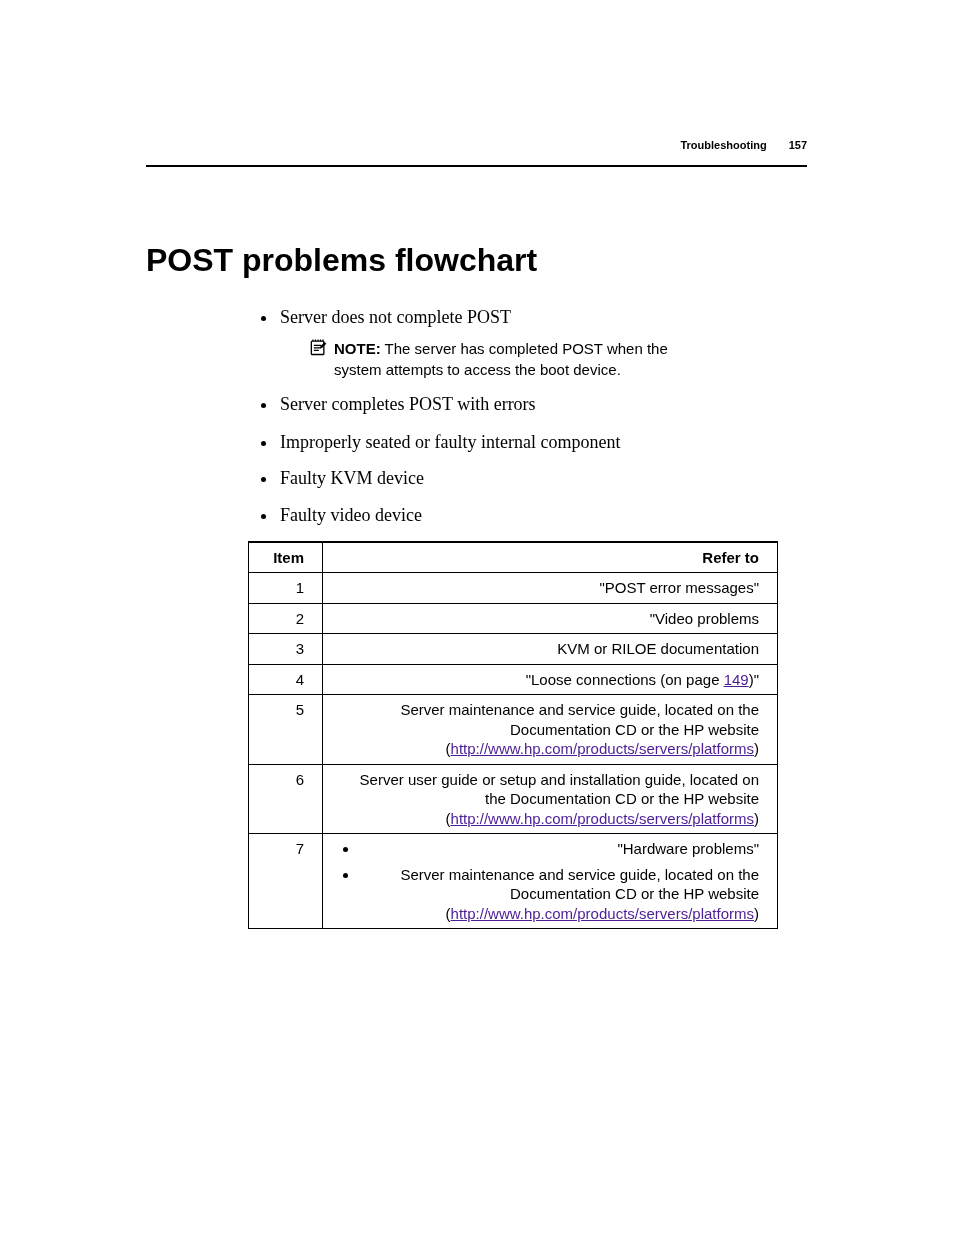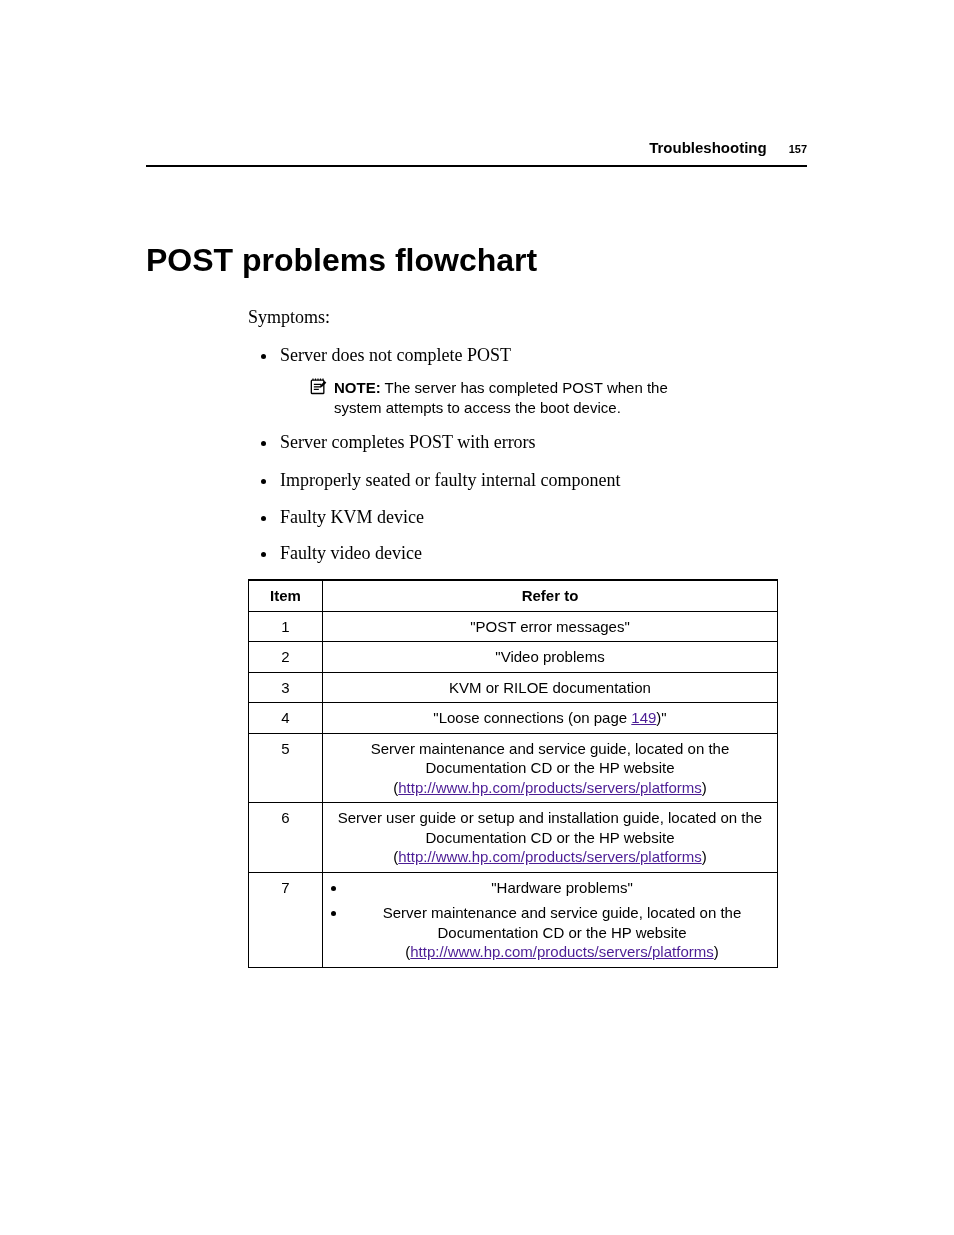--- a/index.html
+++ b/index.html
@@ -24,21 +24,21 @@
   .header-row {
     position: absolute;
     top: -28px;
     right: 0;
     display: flex;
     align-items: baseline;
     gap: 22px;
     font-weight: bold;
   }
   .header-section {
-    font-size: 15px;
+    font-size: 11px;
   }
   .header-page {
     font-size: 11px;
   }
   .main {
     padding-top: 75px;
   }
   h1.section-title {
     font-size: 32px;
     font-weight: bold;
@@ -82,22 +82,22 @@
     width: 530px;
     margin-top: 6px;
     font-family: Arial, Helvetica, sans-serif;
     font-size: 15px;
     table-layout: fixed;
   }
   table.ref th, table.ref td {
     border-left: 1px solid #000;
     border-right: 1px solid #000;
     border-bottom: 1px solid #000;
-    padding: 5px 6px;
-    text-align: center;
+    padding: 5px 18px;
+    text-align: right;
     vertical-align: top;
     line-height: 1.3;
   }
   table.ref thead th {
     border-top: 2px solid #000;
     border-bottom: 1px solid #000;
     font-weight: bold;
   }
   table.ref col.c1 { width: 74px; }
   table.ref a {
@@ -123,21 +123,20 @@
     <div class="header-row">
       <span class="header-section">Troubleshooting</span>
       <span class="header-page">157</span>
     </div>
   </div>
 
   <div class="main">
     <h1 class="section-title">POST problems flowchart</h1>
 
     <div class="body">
-      <p>Symptoms:</p>
 
       <ul class="bullets">
         <li>
           <span>Server does not complete POST</span>
           <div class="note-block">
             <svg class="note-icon-svg" viewBox="0 0 24 24">
               <rect x="4" y="5" width="15" height="16" rx="1" fill="none" stroke="#000" stroke-width="1.6"></rect>
               <path d="M6 3 L6 5 M9 3 L9 5 M12 3 L12 5 M15 3 L15 5 M18 3 L18 5" stroke="#000" stroke-width="1.4"></path>
               <path d="M7 10 L16 10 M7 13 L16 13 M7 16 L13 16" stroke="#000" stroke-width="1.4"></path>
               <path d="M17 13 L22 8 L20 6 L15 11 L14.5 13.5 Z" fill="#000"></path>

